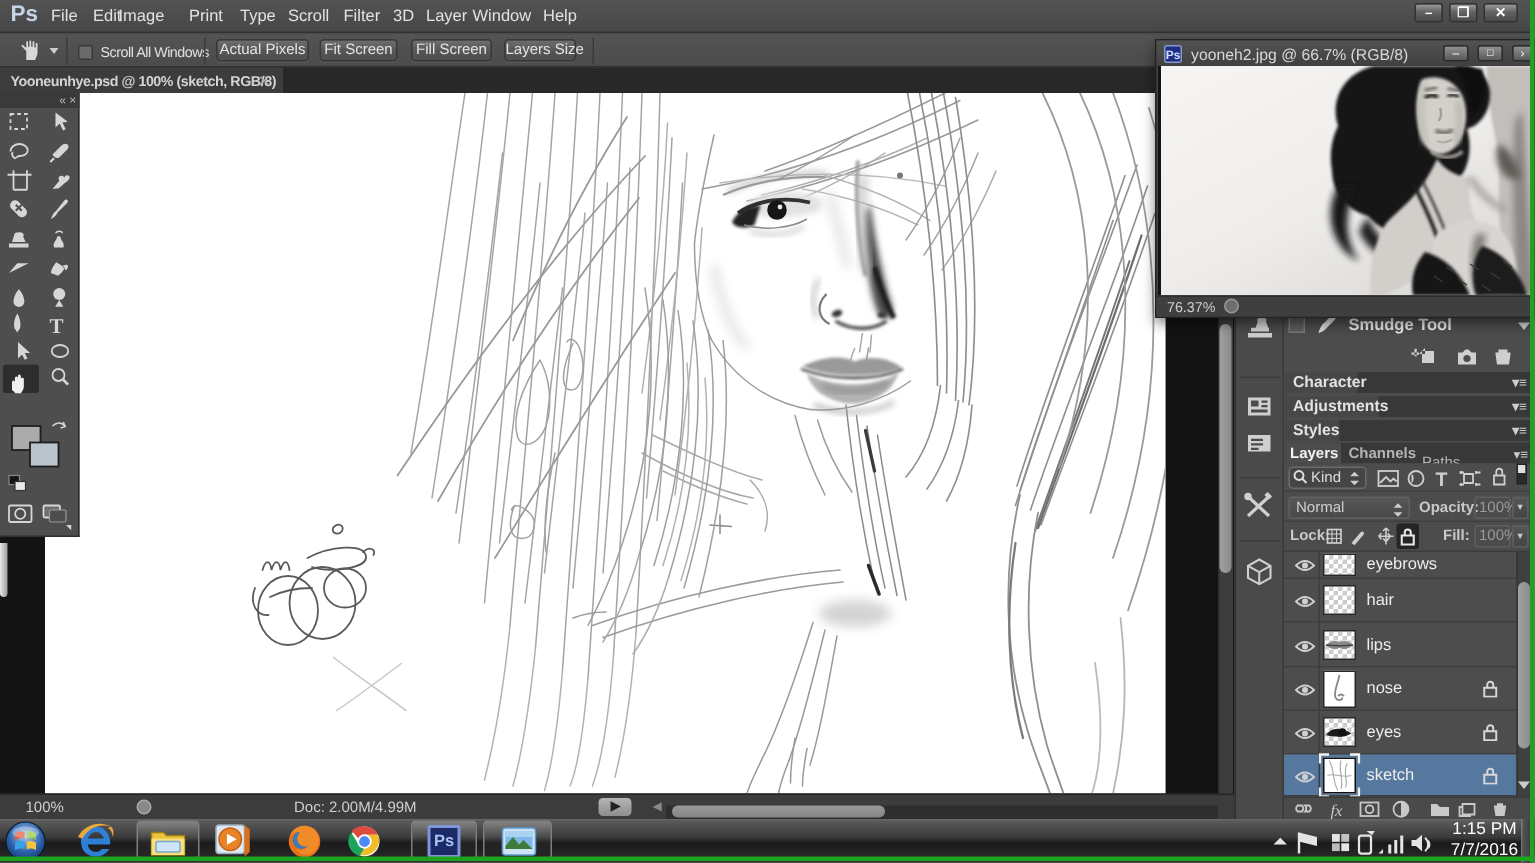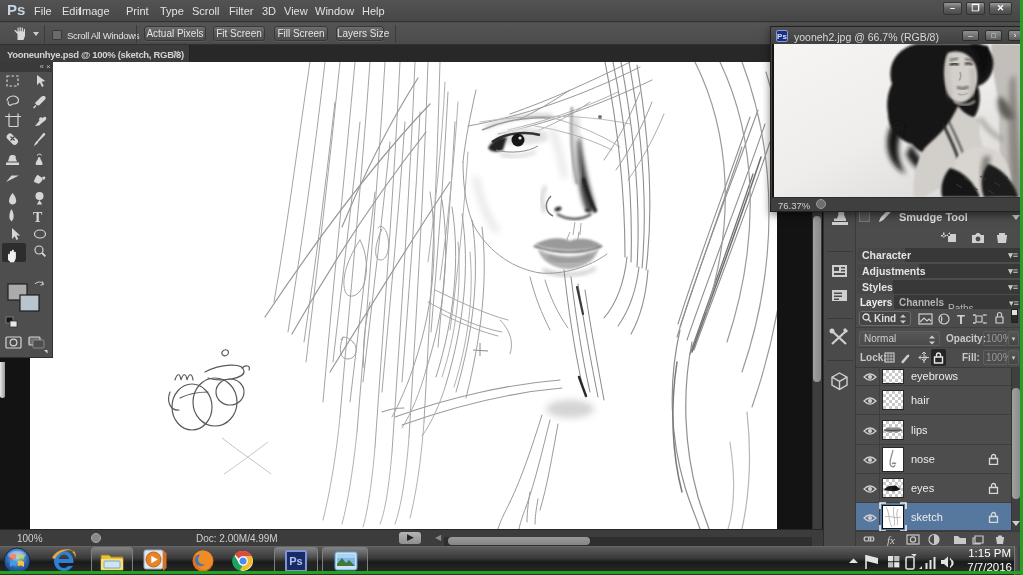--- a/index.html
+++ b/index.html
@@ -44,21 +44,21 @@
 <div class="abs" id="menubar"></div>
 <div class="abs" id="pslogo">Ps</div>
 <div class="abs menu" style="left:34px">File</div>
 <div class="abs menu" style="left:62px">Edit</div>
 <div class="abs menu" style="left:79px">Image</div>
 <div class="abs menu" style="left:126px">Print</div>
 <div class="abs menu" style="left:160px">Type</div>
 <div class="abs menu" style="left:192px">Scroll</div>
 <div class="abs menu" style="left:229px">Filter</div>
 <div class="abs menu" style="left:262px">3D</div>
-<div class="abs menu" style="left:284px">View</div>
+<div class="abs menu" style="left:284px">Layer</div>
 <div class="abs menu" style="left:315px">Window</div>
 <div class="abs menu" style="left:362px">Help</div>
 <div class="abs winbtn" style="left:943px;width:19px">–</div>
 <div class="abs winbtn" style="left:966px;width:19px">❐</div>
 <div class="abs winbtn" style="left:989px;width:23px">✕</div>
 
 <div class="abs" id="optbar"></div>
 <svg class="abs" style="left:12px;top:26px" width="16" height="16" viewBox="0 0 16 16">
     <path fill="#d8d8d8" d="M5.5,14 L5.5,8 C4.8,7.2 3.2,5.6 2.6,5 C2,4.4 2.8,3.5 3.5,4.1 L5.5,6 L5.5,2.2 C5.5,1.3 6.7,1.3 6.7,2.2 L6.7,5.2 L7.6,5.2 L7.6,1.6 C7.6,0.7 8.8,0.7 8.8,1.6 L8.8,5.2 L9.7,5.2 L9.7,2.1 C9.7,1.2 10.9,1.2 10.9,2.1 L10.9,5.6 L11.8,5.6 L11.8,3.4 C11.8,2.5 13,2.5 13,3.4 L13,9.5 C13,11 12,12 11.5,14 Z"></path>
   </svg>
@@ -428,21 +428,21 @@
 <div class="abs" style="left:899px;top:296.5px;color:#b4b4b4;font-size:10px;font-weight:bold">Channels</div>
 <div class="abs" style="left:948px;top:303px;color:#b4b4b4;font-size:10px;font-weight:normal">Paths</div>
 <div class="abs" style="left:1009px;top:298px;color:#ccc;font-size:9px">▾≡</div>
 
 <div class="abs" style="left:856px;top:309px;width:165px;height:19px;background:#4c4c4c;border-bottom:1px solid #404040"></div>
 <div class="abs" style="left:859px;top:311px;width:52px;height:15px;background:#454545;border:1px solid #6b6b6b;border-radius:3px"></div>
 <svg class="abs" style="left:862px;top:313px" width="10" height="11" viewBox="0 0 10 11">
     <circle cx="4" cy="4" r="3" fill="none" stroke="#ddd" stroke-width="1.3"></circle>
     <path d="M6.2,6.2 l2.8,2.8" stroke="#ddd" stroke-width="1.3"></path>
   </svg>
-<div class="abs" style="left:874px;top:313px;color:#dcdcdc;font-size:10px;font-weight:bold">Kind</div>
+<div class="abs" style="left:874px;top:313px;color:#dcdcdc;font-size:10px;font-weight:normal">Kind</div>
 <svg class="abs" style="left:899px;top:314px" width="8" height="10" viewBox="0 0 8 10">
     <path d="M1,3.5 L4,0.5 L7,3.5 z M1,6.5 L4,9.5 L7,6.5 z" fill="#ccc"></path>
   </svg>
 <svg class="abs" style="left:918px;top:311px" width="100" height="16" viewBox="0 0 100 16">
  <g fill="none" stroke="#cfcfcf" stroke-width="1.2">
   <rect x="1" y="3" width="13" height="10"></rect>
   <path d="M2,11 l4,-4 l3,3 l2,-2 l2,2"></path>
   <circle cx="26" cy="8" r="5"></circle>
   <path d="M23,4.5 l0,7 a5,5 0 0 0 0,-7 z" fill="#cfcfcf" stroke="none"></path>
   <text x="39" y="13" font-size="13" font-weight="bold" fill="#cfcfcf" stroke="none" font-family="Liberation Sans">T</text>

